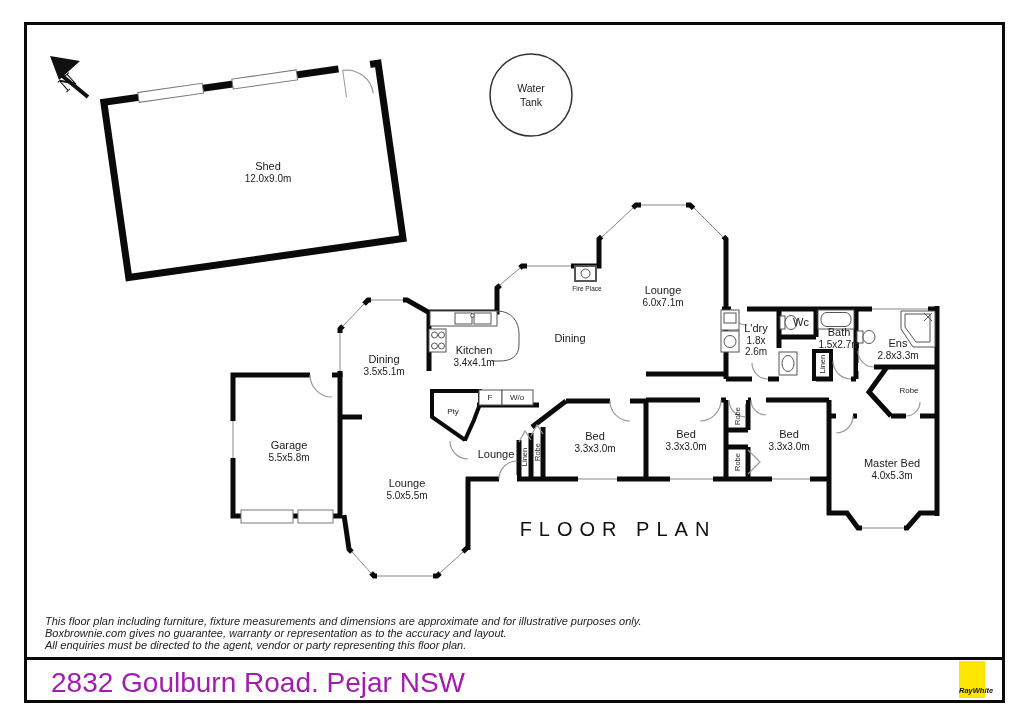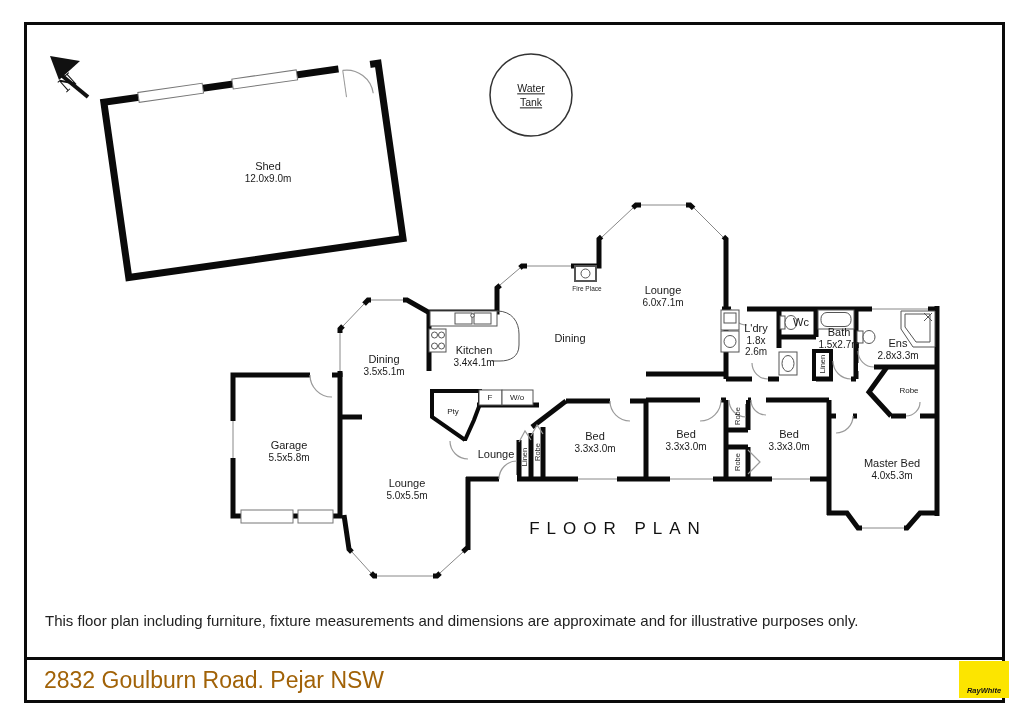--- a/index.html
+++ b/index.html
@@ -8,29 +8,29 @@
   .frame{position:absolute;left:24px;top:22px;width:975px;height:675px;border:3px solid #0a0a0a;}
   .addr-divider{position:absolute;left:24px;top:657px;width:981px;height:3px;background:#0a0a0a;}
   svg{position:absolute;left:0;top:0;}
   .lbl{position:absolute;transform:translate(-50%,-50%);text-align:center;
        font-size:11px;line-height:1.18;white-space:nowrap;}
   .lbl .dims{font-size:10px;}
   .ldry-lines{font-size:11px;line-height:1.15;}
   .slbl{position:absolute;transform:translate(-50%,-50%);font-size:8px;white-space:nowrap;}
   .xslbl{position:absolute;transform:translate(-50%,-50%);font-size:6.5px;white-space:nowrap;}
   .vlbl{position:absolute;transform:translate(-50%,-50%) rotate(-90deg);font-size:7.5px;white-space:nowrap;}
-  .title{position:absolute;transform:translate(-50%,-50%);font-size:17px;letter-spacing:7px;
+  .title{position:absolute;transform:translate(-50%,-50%);font-size:20px;letter-spacing:7px;
          color:#111;white-space:nowrap;}
-  .disclaimer{position:absolute;left:45px;top:615px;font-size:15px;line-height:12px;color:#222;}
-  .address{position:absolute;left:44px;top:667px;font-size:23px;color:#a16207;white-space:nowrap;}
-  .brand{position:absolute;left:959px;top:661px;width:50px;height:37px;background:#FCE500;}
+  .disclaimer{position:absolute;left:45px;top:615px;font-size:11px;line-height:12px;color:#222;font-style:italic;}
+  .address{position:absolute;left:51px;top:667px;font-size:28px;color:#a21caf;white-space:nowrap;}
+  .brand{position:absolute;left:959px;top:661px;width:26px;height:37px;background:#FCE500;}
   .brand span{position:absolute;left:0;right:0;bottom:3px;text-align:center;
               font-size:7.5px;font-weight:bold;font-style:italic;color:#111;}
   .watertank-lbl{position:absolute;transform:translate(-50%,-50%);text-align:center;
-                 font-size:10.5px;line-height:1.3;text-decoration:underline;}
+                 font-size:10.5px;line-height:1.3;}
 </style>
 </head>
 <body>
 
 <div class="sheet">
 
   <div class="frame"></div>
 
   <svg width="1024" height="724" viewBox="0 0 1024 724">
 
@@ -350,20 +350,22 @@
   <div class="vlbl" style="left:524px;top:457px"><span>Linen</span></div>
   <div class="vlbl" style="left:537px;top:452px"><span>Robe</span></div>
   <div class="vlbl" style="left:737px;top:416px"><span>Robe</span></div>
   <div class="vlbl" style="left:737px;top:462px"><span>Robe</span></div>
   <div class="vlbl" style="left:822px;top:364px"><span>Linen</span></div>
 
   <div class="title" style="left:618px;top:529px">FLOOR PLAN</div>
 
   <div class="disclaimer">
     <div>This floor plan including furniture, fixture measurements and dimensions are approximate and for illustrative purposes only.</div>
+    <div>Boxbrownie.com gives no guarantee, warranty or representation as to the accuracy and layout.</div>
+    <div>All enquiries must be directed to the agent, vendor or party representing this floor plan.</div>
   </div>
 
   <div class="addr-divider"></div>
 
   <div class="address">2832 Goulburn Road. Pejar NSW</div>
 
   <div class="brand">
     <span>RayWhite</span>
   </div>
 

